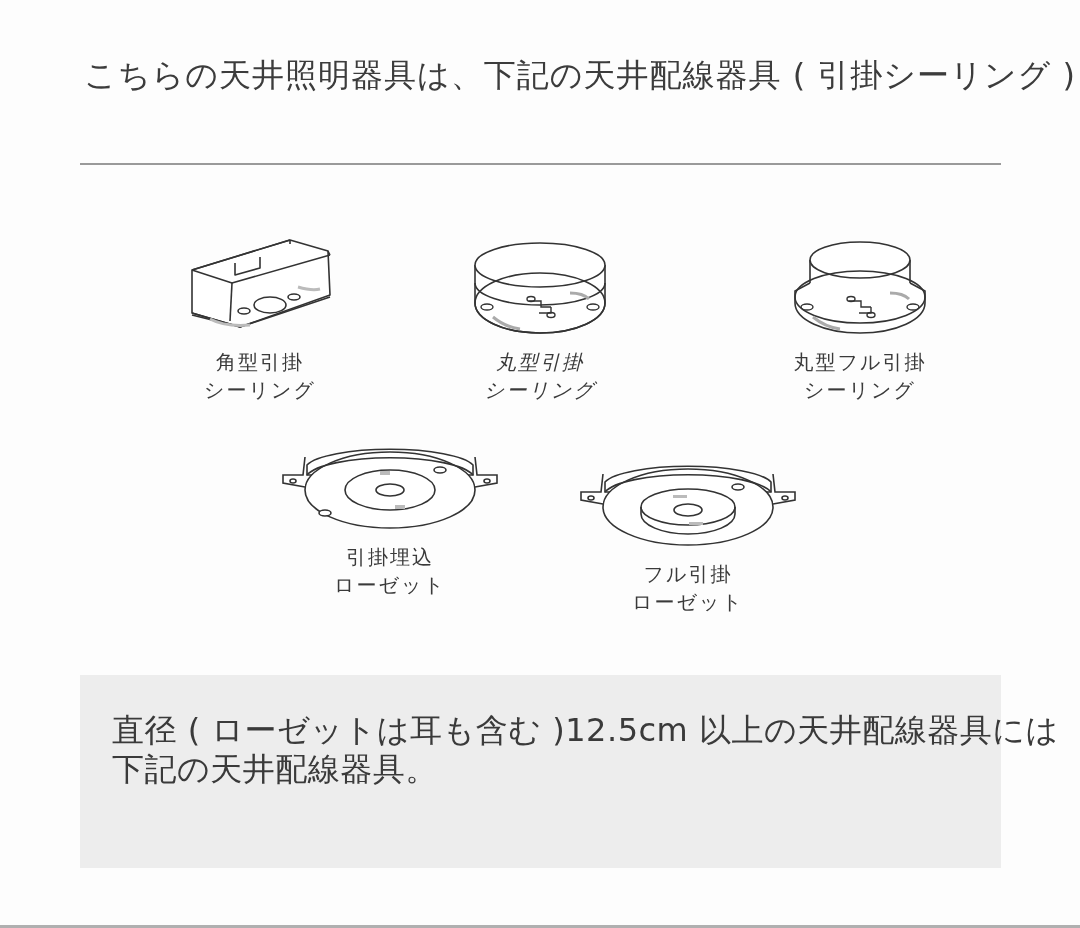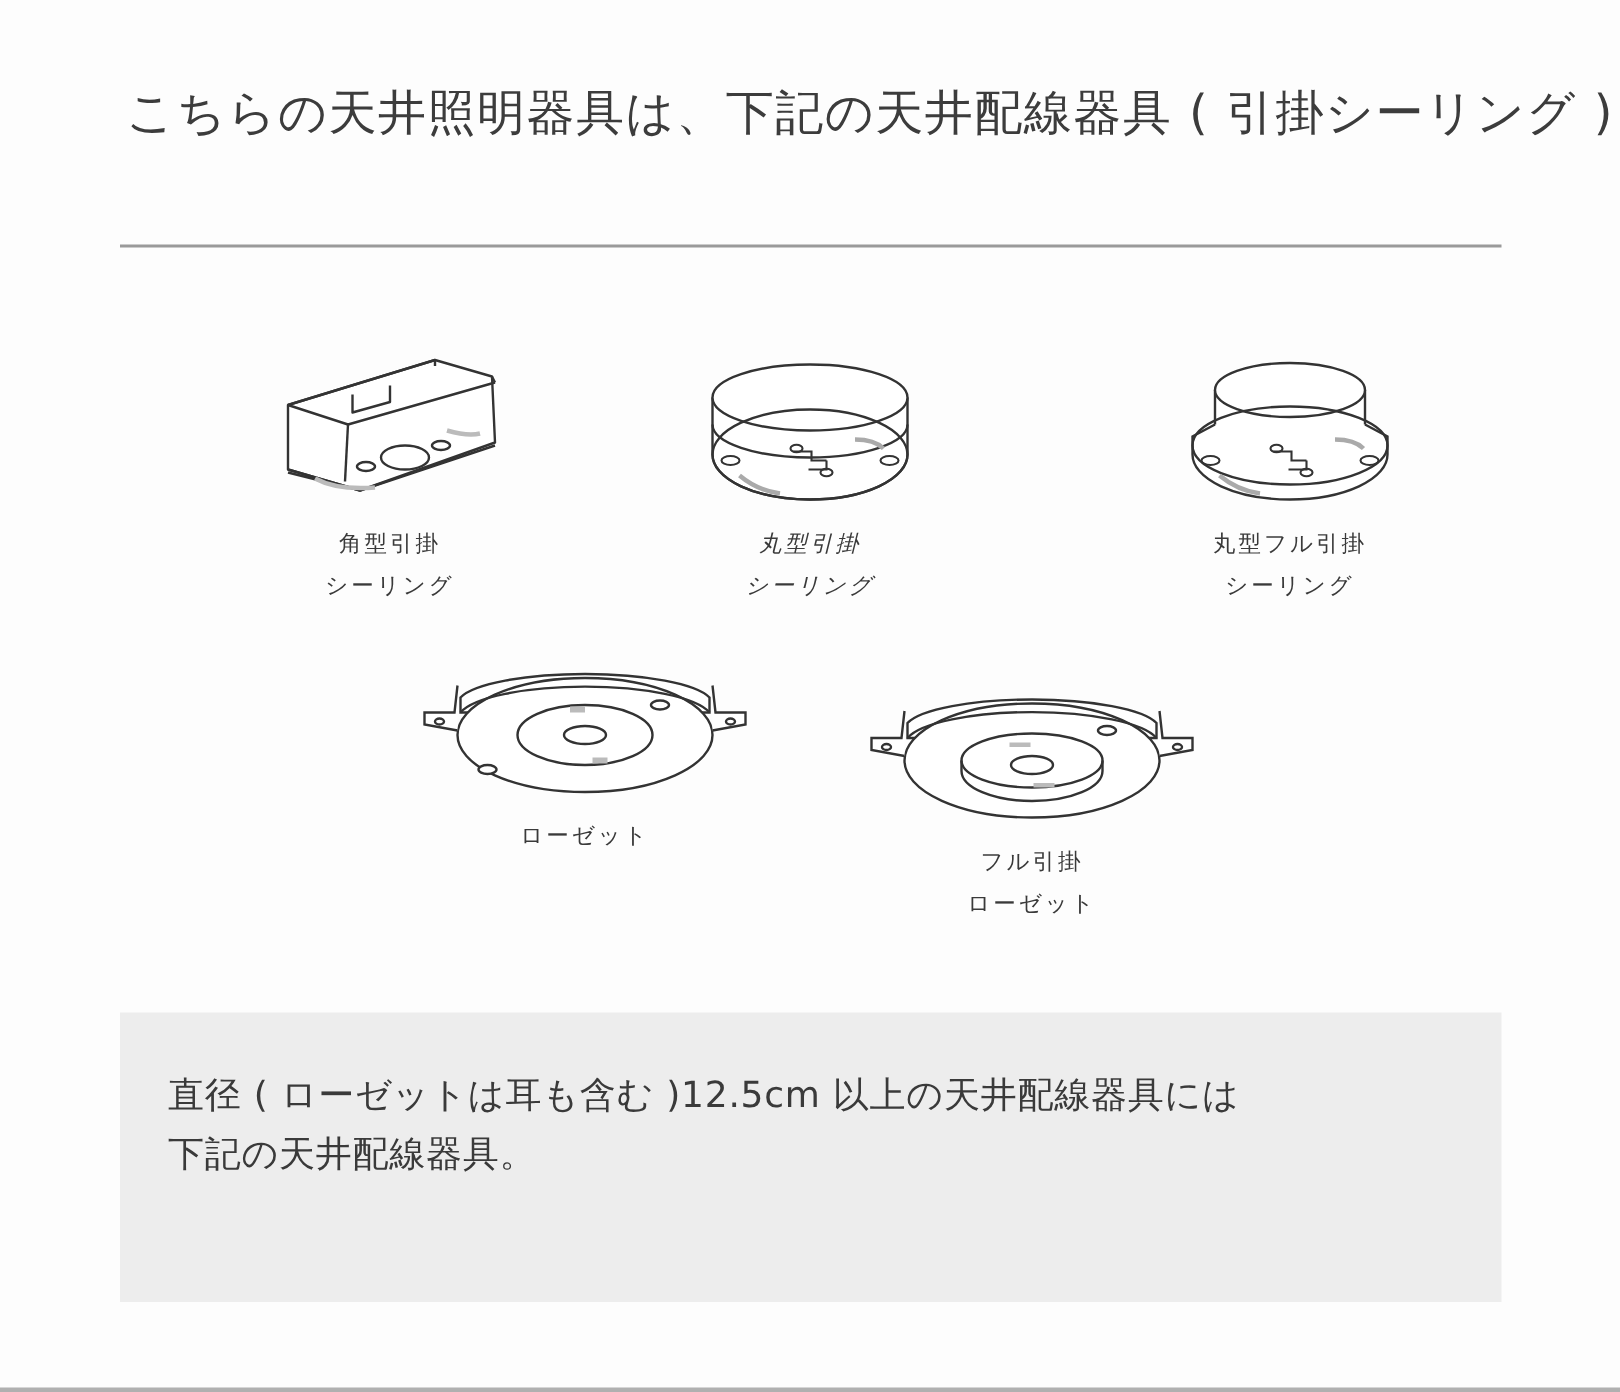--- a/index.html
+++ b/index.html
@@ -4,24 +4,24 @@
 <style>
   html, body { margin:0; padding:0; background:#fdfdfd; }
   body { width:1080px; height:928px; position:relative; overflow:hidden;
          font-family:"DejaVu Sans", "Liberation Sans", sans-serif; color:#3a3a3a; }
   .intro { position:absolute; left:84px; top:52px; width:940px;
            font-size:32px; line-height:46px; letter-spacing:1px; color:#3c3c3c; }
   .intro span { display:block; white-space:nowrap; }
   .divider { position:absolute; left:80px; top:163px; width:921px; height:2px; background:#9a9a9a; }
   .item { position:absolute; text-align:center; }
   .item svg { display:block; margin:0 auto; }
-  .item .label { font-size:15px; line-height:28px; letter-spacing:2px; color:#3a3a3a; margin-top:8px; }
+  .item .label { font-size:20px; line-height:28px; letter-spacing:2px; color:#3a3a3a; margin-top:8px; }
   .item .label span { display:block; white-space:nowrap; }
   .note { position:absolute; left:80px; top:675px; width:921px; height:193px; background:#ededed; }
-  .note .lines { position:absolute; left:32px; top:36px; font-size:24px; line-height:39px; letter-spacing:0.5px; color:#3a3a3a; }
+  .note .lines { position:absolute; left:32px; top:36px; font-size:32px; line-height:39px; letter-spacing:0.5px; color:#3a3a3a; }
   .note .lines span { display:block; white-space:nowrap; }
   .bottom-line { position:absolute; left:0; top:925px; width:1080px; height:3px; background:#b0b0b0; }
 </style>
 </head>
 <body>
 
 <div class="intro">
   <span>こちらの天井照明器具は、下記の天井配線器具 ( 引掛シーリング )</span>
 </div>
 
@@ -112,20 +112,21 @@
       <ellipse cx="115" cy="55" rx="14" ry="6" fill="none"></ellipse>
       <ellipse cx="50" cy="78" rx="6" ry="3"></ellipse>
       <ellipse cx="165" cy="35" rx="6" ry="3"></ellipse>
       <ellipse cx="18" cy="46" rx="3" ry="2"></ellipse>
       <ellipse cx="212" cy="46" rx="3" ry="2"></ellipse>
     </g>
     <rect x="105" y="36" width="10" height="4" fill="#bbb"></rect>
     <rect x="120" y="70" width="10" height="4" fill="#bbb"></rect>
   </svg>
   <div class="label">
+    <span>引掛埋込</span>
     <span>ローゼット</span>
   </div>
 </div>
 
 <div class="item" style="left:568px; top:452px; width:240px;">
   <svg width="230" height="100" viewBox="0 0 230 100">
     <g fill="#fff" stroke="#333" stroke-width="1.6">
       <path d="M32 30 A85 20 0 0 1 198 30 L198 40 L32 40 Z"></path>
       <ellipse cx="115" cy="55" rx="85" ry="38"></ellipse>
       <path d="M32 40 A85 22 0 0 1 198 40" fill="none"></path>

